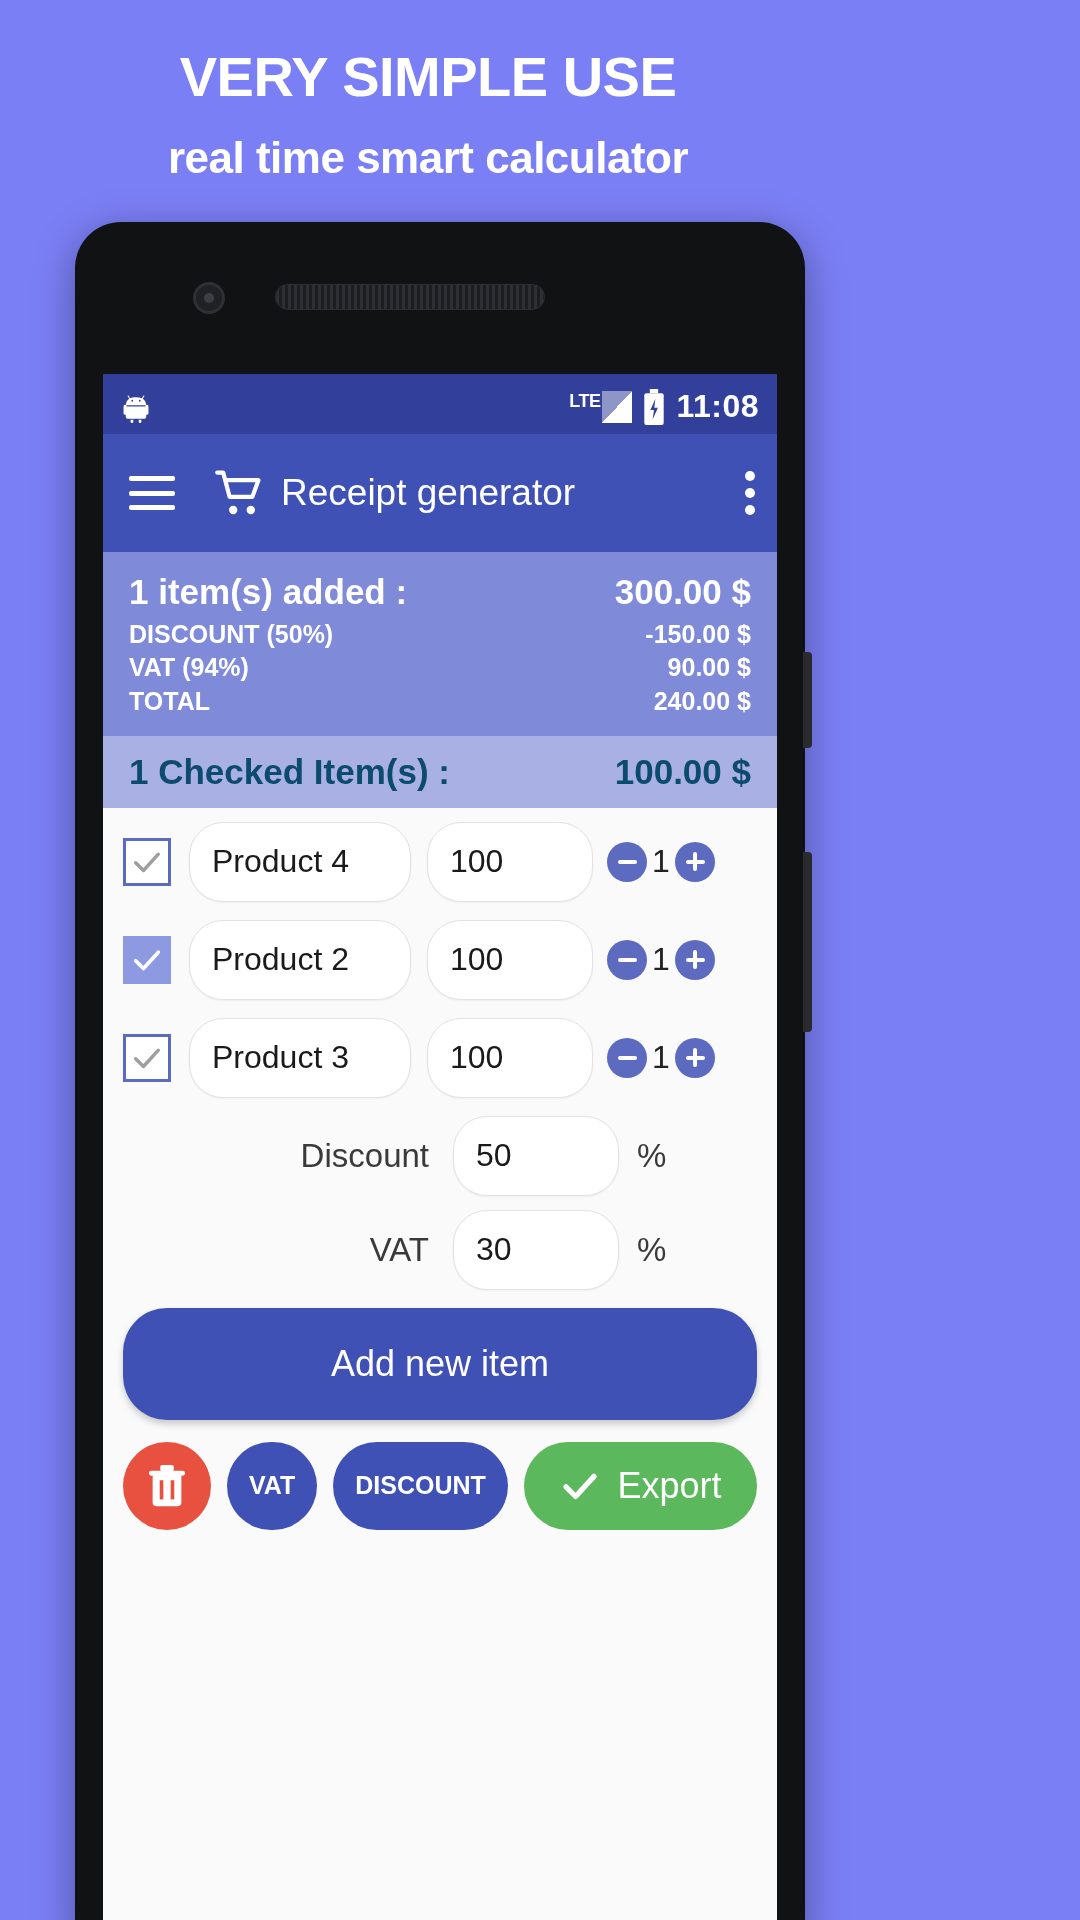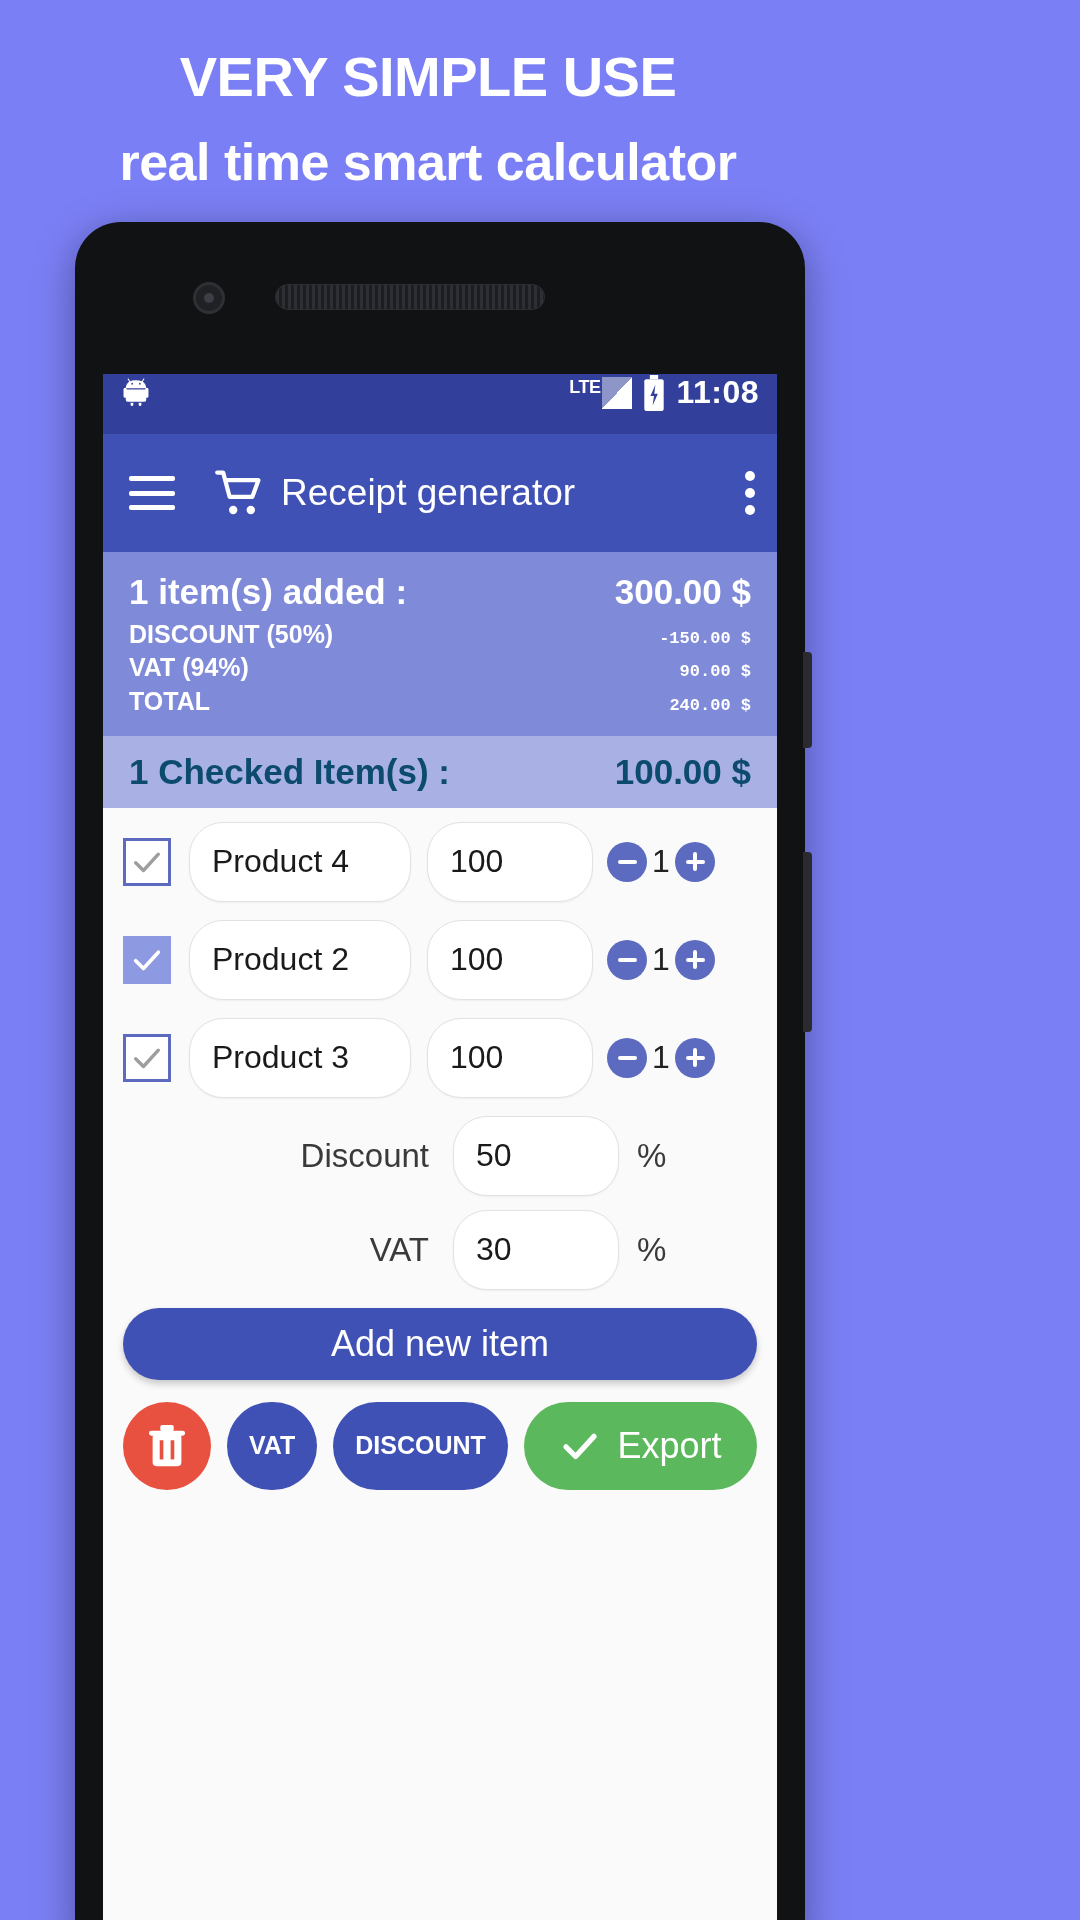--- a/index.html
+++ b/index.html
@@ -15,21 +15,21 @@
   .promo { width:856px; text-align:center; padding-top:48px; }
   .promo h1 {
     color:#ffffff;
     font-size:56px;
     font-weight:bold;
     letter-spacing:-0.5px;
     line-height:1.05;
   }
   .promo h2 {
     color:#ffffff;
-    font-size:52px;
+    font-size:44px;
     font-weight:bold;
     letter-spacing:-0.5px;
     margin-top:28px;
     line-height:1.05;
   }
 
   
   .phone {
     position:absolute;
     left:75px;
@@ -76,21 +76,21 @@
     position:absolute;
     left:28px; top:152px;
     width:674px; height:1568px;
     background:#fafafa;
     overflow:hidden;
   }
 
   
   .statusbar {
     height:60px; background:#32409c;
-    display:flex; align-items:flex-start;
+    display:flex; align-items:flex-end;
     padding:0 18px 9px 16px;
     color:#fff;
   }
   .sb-left { display:flex; align-items:center; gap:8px; }
   .sb-spacer { flex:1; }
   .sb-right { display:flex; align-items:center; gap:10px; }
   .android-glyph { width:34px; height:34px; }
   .lte-wrap { display:flex; align-items:flex-end; gap:2px; }
   .lte-text {
     font-size:18px; font-weight:bold; line-height:1;
@@ -120,21 +120,21 @@
   
   .summary {
     background:#7f8ad8; color:#fff;
     padding:20px 26px 18px 26px;
   }
   .sum-row { display:flex; justify-content:space-between; align-items:baseline; }
   .sum-row.head { margin-bottom:6px; }
   .sum-head-label { font-size:35px; font-weight:bold; }
   .sum-head-val   { font-size:35px; font-weight:bold; }
   .sum-label { font-size:25px; font-weight:bold; line-height:1.33; }
-  .sum-val   { font-size:17px; font-weight:bold; line-height:1.33;font-family:Liberation Mono, monospace; }
+  .sum-val   { font-size:25px; font-weight:bold; line-height:1.33; }
 
   .checked-bar {
     background:#a9b1e4; color:#0c4a6e;
     padding:16px 26px;
     display:flex; justify-content:space-between; align-items:center;
   }
   .checked-label { font-size:35px; font-weight:bold; }
   .checked-val   { font-size:35px; font-weight:bold; }
 
   
@@ -185,21 +185,21 @@
   }
   .rate-label {
     width:310px; text-align:right; font-size:33px; color:#3a3a3a; padding-right:24px;
   }
   .rate-pill { width:166px; }
   .rate-pct { font-size:33px; color:#3a3a3a; margin-left:18px; }
 
   
   .add-btn {
     margin:18px 20px 0 20px;
-    height:72px; border-radius:44px;
+    height:112px; border-radius:44px;
     background:#3f51b5; color:#fff;
     display:flex; align-items:center; justify-content:center;
     font-size:36px;
     box-shadow:0 4px 7px rgba(0,0,0,.2);
     cursor:pointer;
   }
 
   
   .actions {
     display:flex; align-items:center; gap:16px;

